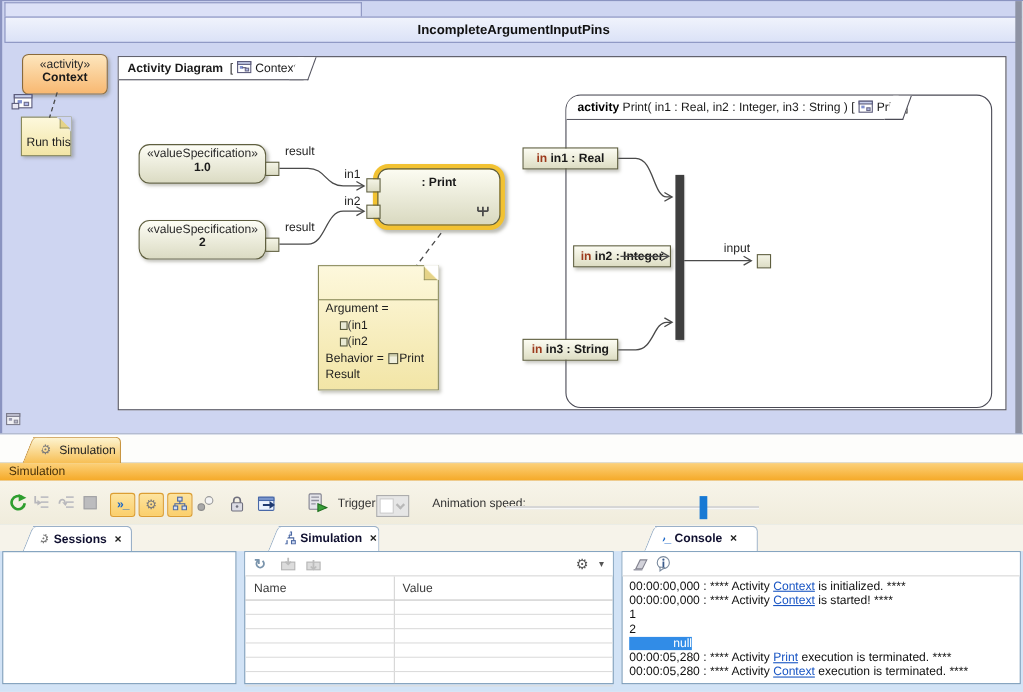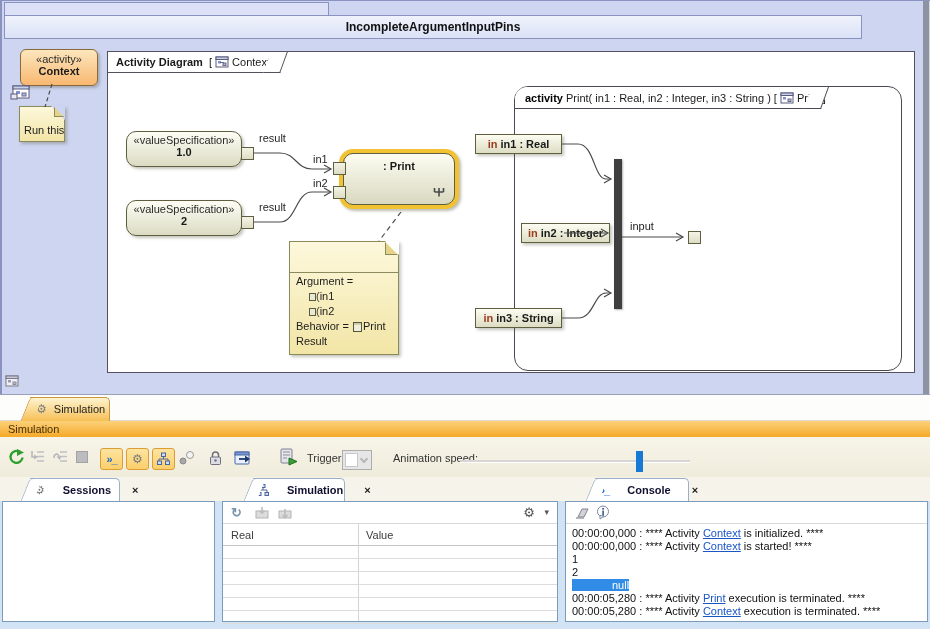--- a/index.html
+++ b/index.html
@@ -4,21 +4,21 @@
 <style>
   * { box-sizing: border-box; margin:0; padding:0; }
   body { font-family:"Liberation Sans", sans-serif; }
   #app { position:relative; width:930px; height:629px; background:#fff; overflow:hidden;
          font-size:11px; color:#1a1a1a; }
   .abs { position:absolute; }
 
   
   #top { position:absolute; left:0; top:0; width:930px; height:394px; background:#ced5f1; border-top:1px solid #8a93c0; border-left:2px solid #8a93c0;}
   .pkg-tab { left:2px; top:1px; width:325px; height:13px; background:#dce1f7; border:1px solid #8a93c0; border-bottom:none; }
-  .title-bar { left:2px; top:14px; width:858px; height:24px; background:linear-gradient(#f0f3fc,#dbe2f7);
+  .title-bar { left:2px; top:14px; width:926px; height:24px; background:linear-gradient(#f0f3fc,#dbe2f7);
                border:1px solid #8a93c0; text-align:center; line-height:23px; font-weight:bold; font-size:12px; color:#111; }
   .edge1 { left:921px; top:0; width:6px; height:394px; background:#8e93a4; }
   .edge2 { left:927px; top:0; width:3px; height:394px; background:#d5d8e2; }
 
   
   .pane { left:105px; top:50px; width:808px; height:322px; background:#fff; border:1px solid #52525e; }
   .dtab { left:106px; top:51px; height:21px; background:#fff; border-bottom:1px solid #52525e; line-height:21px; padding-left:8px; white-space:pre; }
   .dtab::after { content:""; position:absolute; right:-8px; top:0; bottom:-1px; width:16px; background:#fff;
                  border-right:1px solid #52525e; border-bottom:1px solid #52525e; transform:skewX(-20deg); }
   .dtab .ttl { font-weight:bold; }
@@ -78,21 +78,21 @@
   .ddown .cell { position:absolute; left:2px; top:2px; width:13px; height:14px; background:#fff; border:1px solid #c8c8c8; }
   .ddown .chev { position:absolute; right:4px; top:5px; width:6px; height:6px; border-right:2px solid #b8b8b8; border-bottom:2px solid #b8b8b8; transform:rotate(45deg); }
   .slider-track { left:460px; top:66px; width:230px; height:3px; background:#d6d6d6; border-bottom:1px solid #fff; }
   .slider-thumb { left:636px; top:57px; width:7px; height:21px; background:#1779d4; }
 
   .tabrow2 { left:0; top:83px; width:930px; height:24px; background:#f6f3ea; }
   .stab { position:absolute; top:84px; height:23px; background:#fff; border:1px solid #9ab0c8; border-bottom:none; border-left:none;
           border-radius:0 5px 0 0; line-height:22px; padding:0 8px 0 4px; white-space:nowrap; }
   .stab::before { content:""; position:absolute; left:-5px; top:0; bottom:0; width:12px; background:inherit;
                   border-left:1px solid #9ab0c8; border-radius:4px 0 0 0; transform:skewX(-22deg); }
-  .stab .tlab { font-weight:bold; color:#101030; margin:0 18px; }
+  .stab .tlab { font-weight:bold; color:#101030; margin:0 4px; }
   .stab .x { color:#222; font-weight:bold; margin-left:3px; }
   .panel { position:absolute; top:107px; height:121px; background:#fff; border:1px solid #7a9cba; }
   .ptoolbar { position:absolute; left:0; top:0; right:0; height:22px; border-bottom:1px solid #d8d8d8; background:#fff; }
 
   
   .vhead { position:absolute; left:0; top:22px; right:0; height:22px; border-bottom:1px solid #c4c4c4; color:#3c3c3c; line-height:22px; }
   .vcol-split { position:absolute; left:135px; top:22px; bottom:0; width:1px; background:#d4d4d4; }
   .vrow { position:absolute; left:0; right:0; height:13px; border-bottom:1px solid #dcdcdc; }
 
   
@@ -195,21 +195,21 @@
             <rect x="8" y="7" width="3" height="2.5" fill="#b0b8e8" stroke="#6a6a8a"></rect>
           </svg></span><span> Print ]</span></div>
 
     <div class="abs pbox" style="left:473px;top:133px;width:87px;height:20px;"><span class="pdir">in</span><span>in1 : Real</span></div>
     <div class="abs pbox" style="left:473px;top:222px;width:89px;height:20px;margin-left:46px;"><span class="pdir">in</span><span>in2 : Integer</span></div>
     <div class="abs pbox" style="left:473px;top:307px;width:87px;height:20px;"><span class="pdir">in</span><span>in3 : String</span></div>
 
     <div class="abs forkbar"></div>
 
     <div class="abs pin" style="left:686px;top:230px;z-index:6;"></div>
-    <div class="abs plabel" style="left:628px;top:219px;">input</div>
+    <div class="abs plabel" style="left:656px;top:219px;">input</div>
 
     <svg class="abs" style="left:0;top:0;z-index:5;pointer-events:none;" width="930" height="394">
       <g stroke="#4a4a4a" stroke-width="1.2" fill="none">
         <path d="M252 152 H278 C294 152 294 168 310 168 H328"></path>
         <path d="M322 164 L329 168 L322 172"></path>
         <path d="M252 221 H278 C294 221 294 191 310 191 H328"></path>
         <path d="M322 187 L329 191 L322 195"></path>
         <path d="M399 211 L377 240" stroke-dasharray="5 4"></path>
         <path d="M50 83 L43 106" stroke-dasharray="4 3"></path>
         <path d="M560 143 H576 C592 143 592 178 604 178 H608"></path>
@@ -340,21 +340,21 @@
         <span style="position:absolute;left:55px;top:4px;">
             <svg width="15" height="13">
               <rect x="1" y="5" width="12" height="7" fill="#dcdcdc" stroke="#b4b4b4"></rect>
               <path d="M7 12 V3 M4.5 9 L7 11.5 L9.5 9" stroke="#bcbcbc" stroke-width="1.6" fill="none"></path>
             </svg>
           </span>
         <span style="position:absolute;right:22px;top:3px;color:#555;font-size:13px;">⚙</span>
         <span style="position:absolute;right:8px;top:5px;color:#555;font-size:9px;">▾</span>
       </div>
       <div class="vhead">
-        <span style="position:absolute;left:8px;">Real</span>
+        <span style="position:absolute;left:8px;">Name</span>
         <span style="position:absolute;left:143px;">Value</span>
       </div>
       <div class="vcol-split"></div>
       <div class="vrow" style="top:44px;"></div>
       <div class="vrow" style="top:57px;"></div>
       <div class="vrow" style="top:70px;"></div>
       <div class="vrow" style="top:83px;"></div>
       <div class="vrow" style="top:96px;"></div>
       <div class="vrow" style="top:109px;"></div>
     </div>

